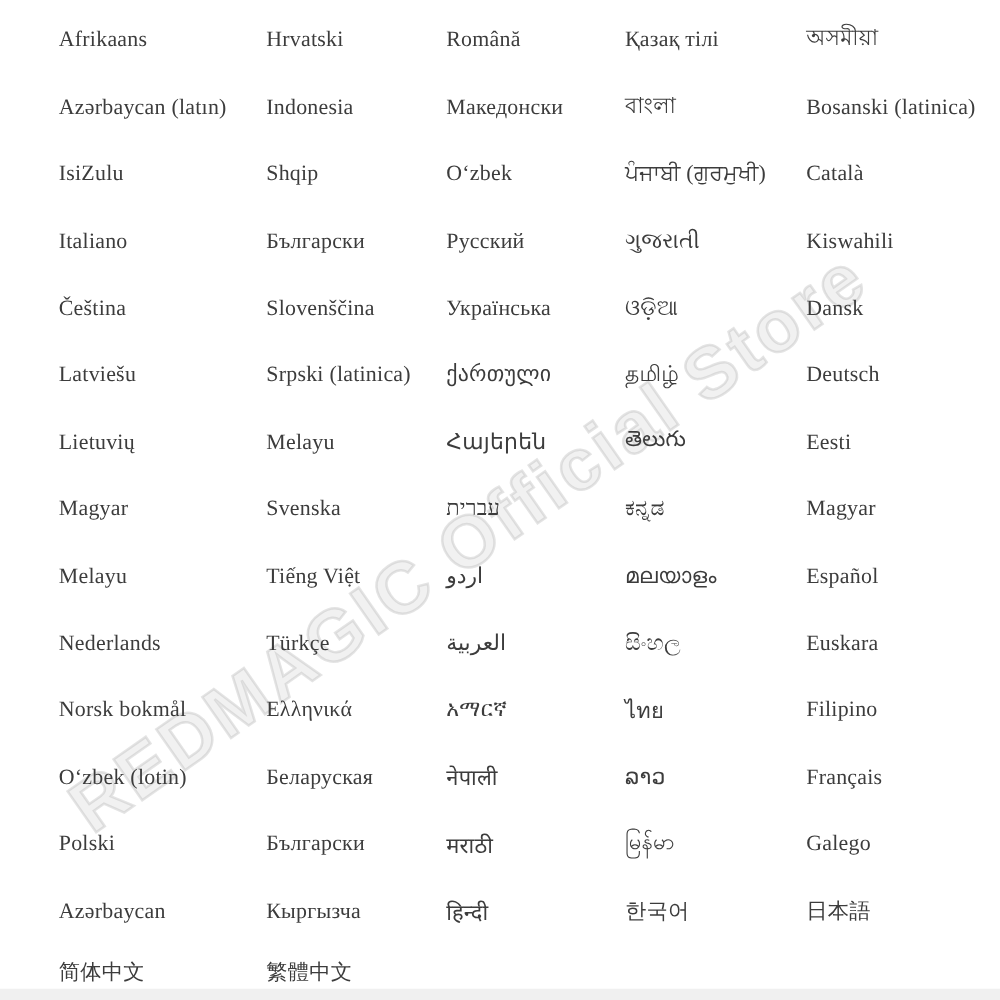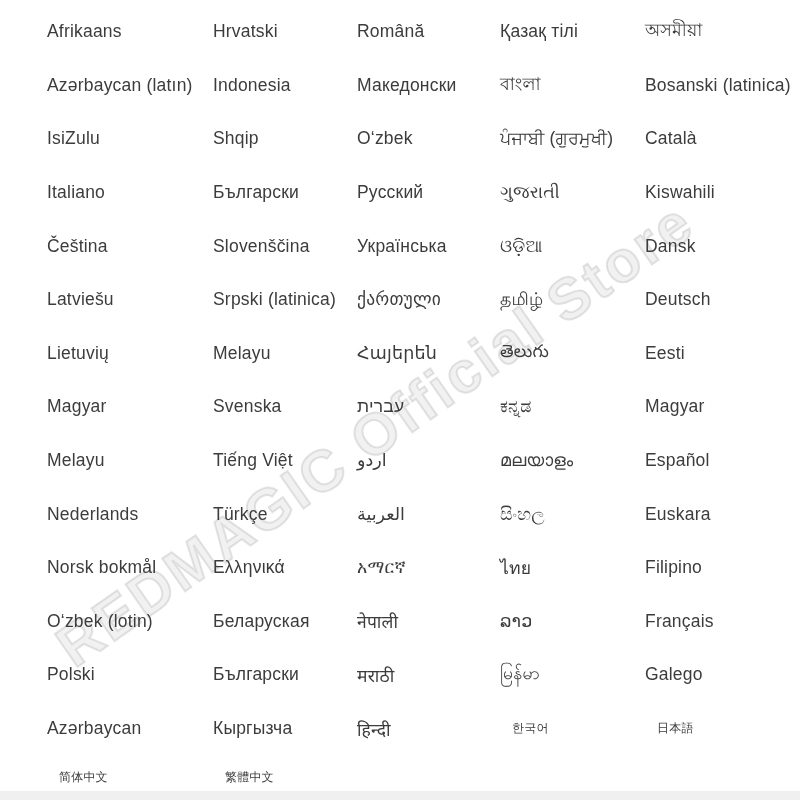--- a/index.html
+++ b/index.html
@@ -43,31 +43,31 @@
     position: absolute;
     left: 0;
     top: 5px;
     width: 800px;
     display: grid;
     padding-left: 47px;
     box-sizing: border-box;
     grid-template-columns: 166px 144px 143px 145px 1fr;
     grid-template-rows: repeat(14, 53.6px) 44px;
     z-index: 2;
+    font-family: Liberation Serif, serif;
   }
   .cell {
     display: flex;
     align-items: center;
     font-size: 17.5px;
     letter-spacing: 0.2px;
     white-space: nowrap;
   }
   .cell.cjk-row {
-    font-size: 12px;
-    margin-left: 12px;
+    font-size: 17px;
   }
   .bottom-strip {
     position: absolute;
     left: 0;
     bottom: 0;
     width: 800px;
     height: 9px;
     background: var(--strip-color, #f0f0f0);
     z-index: 0;
   }

